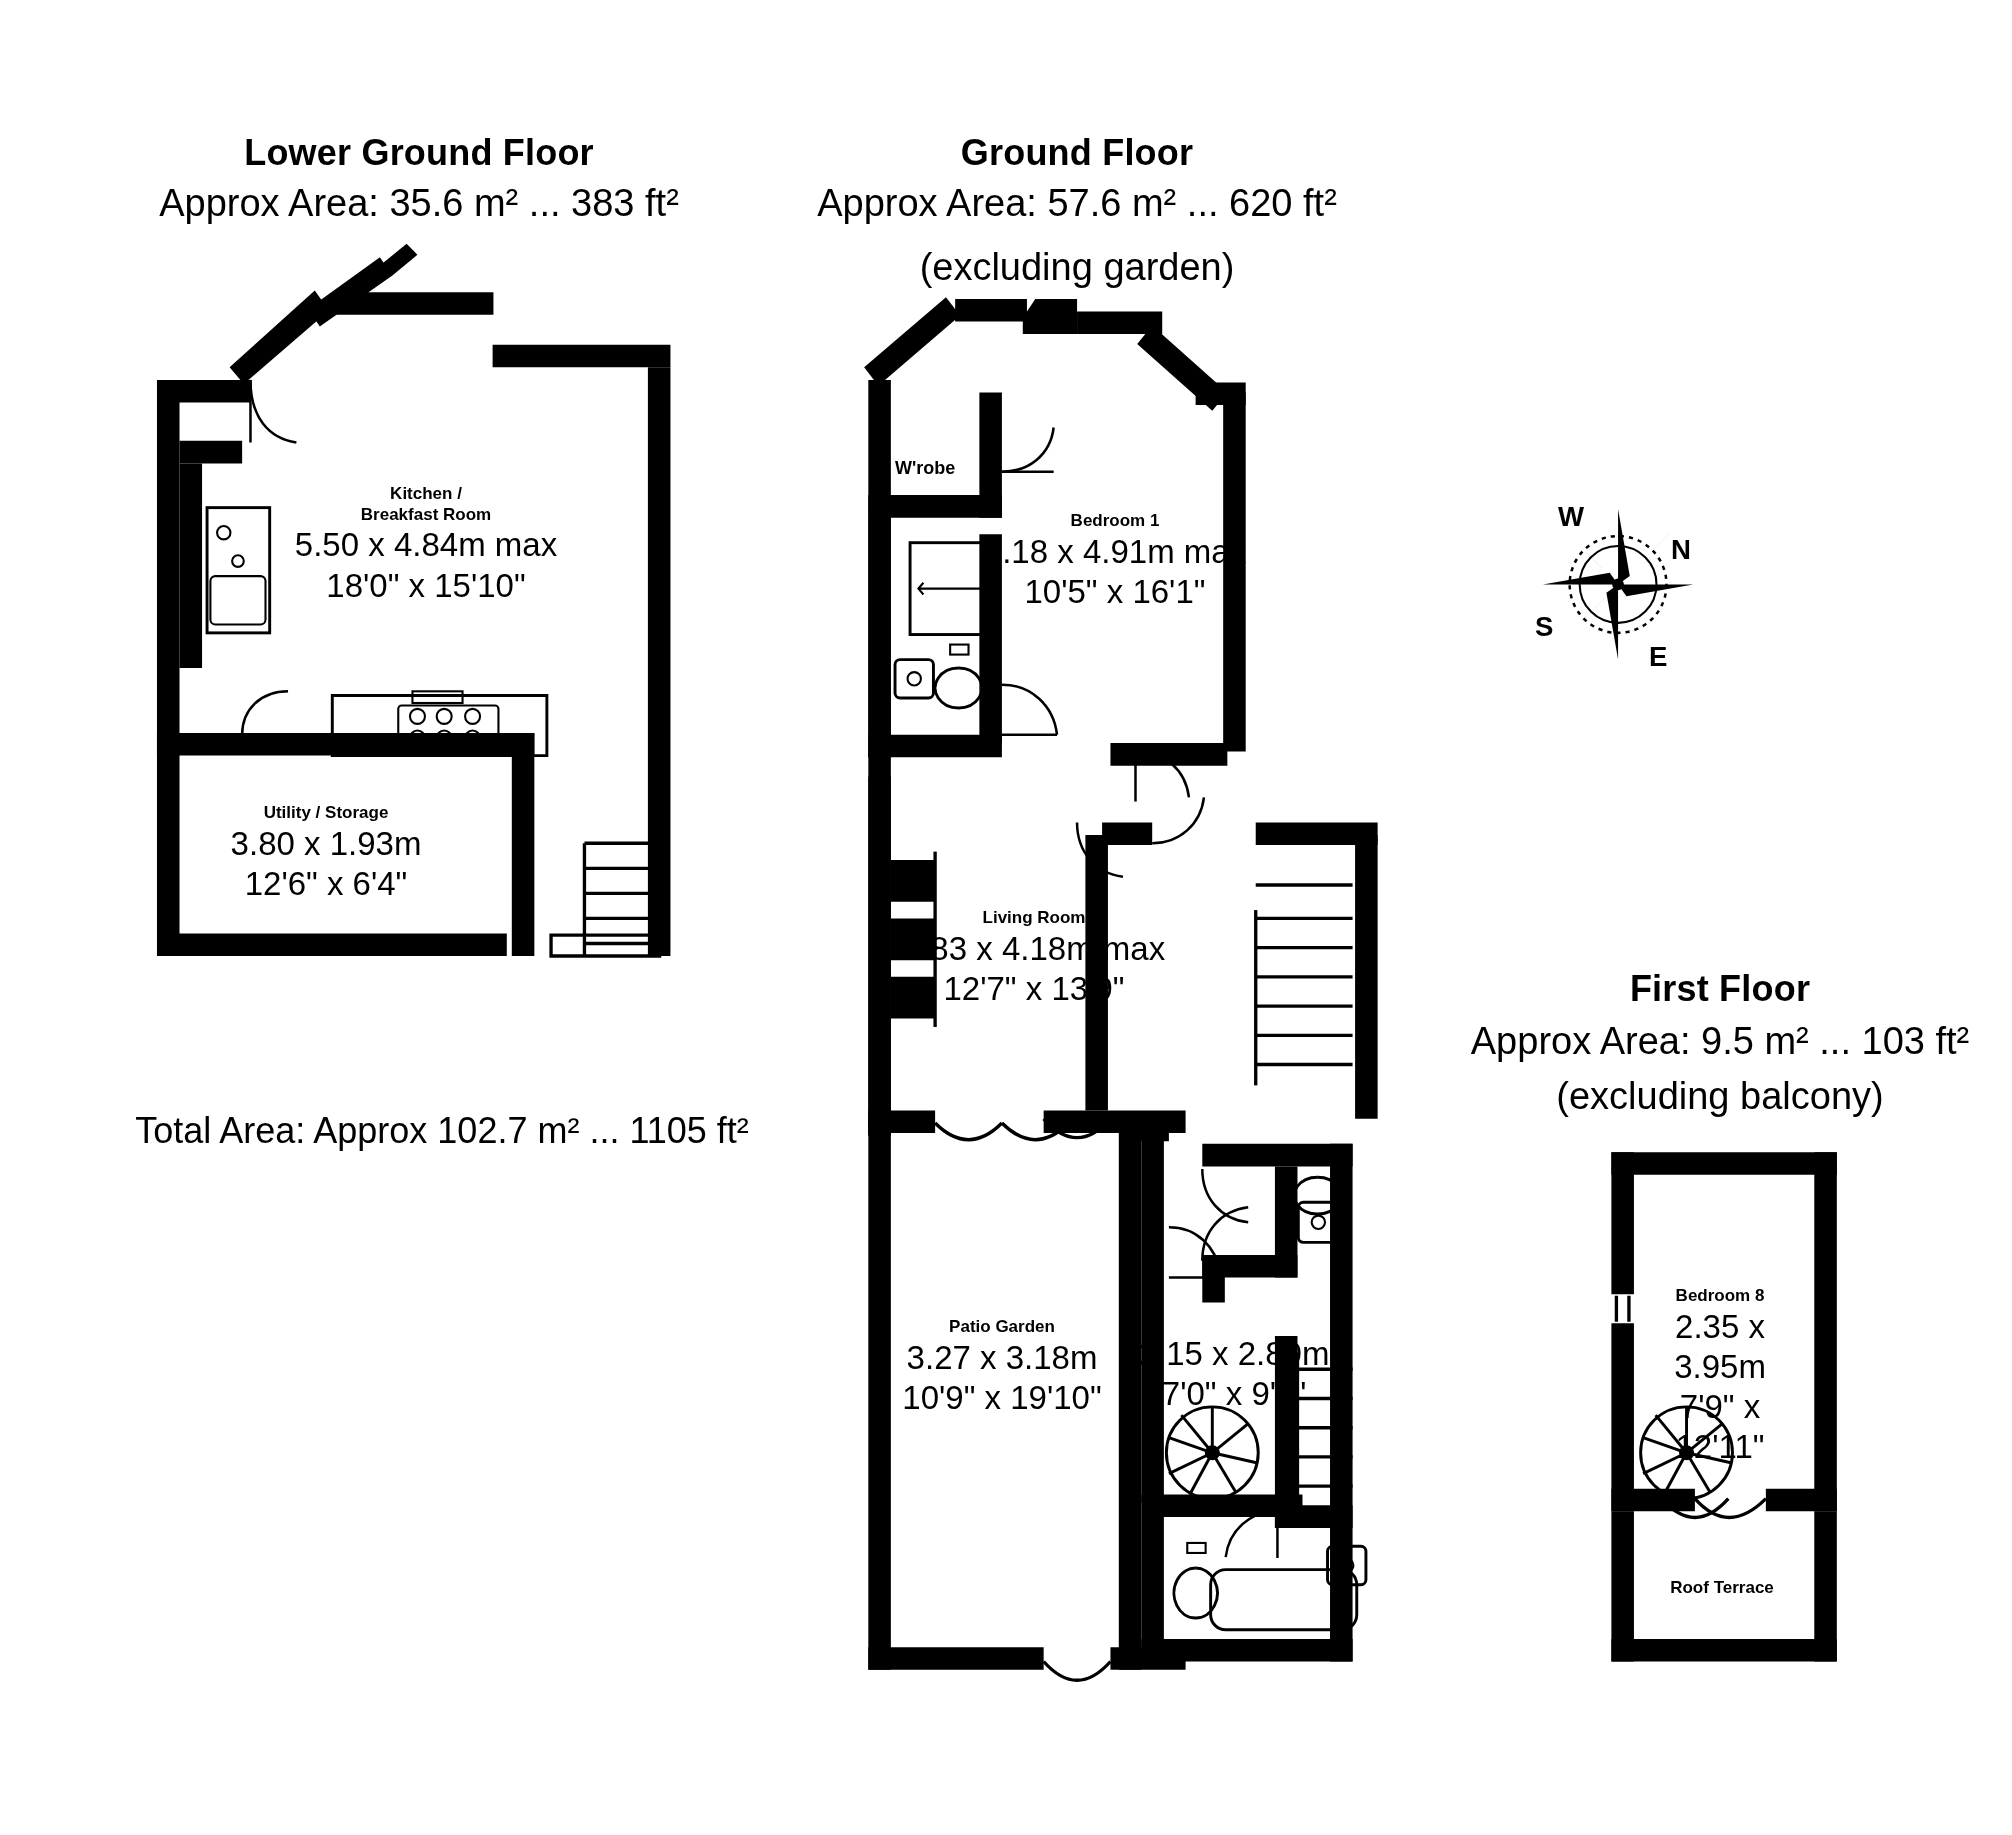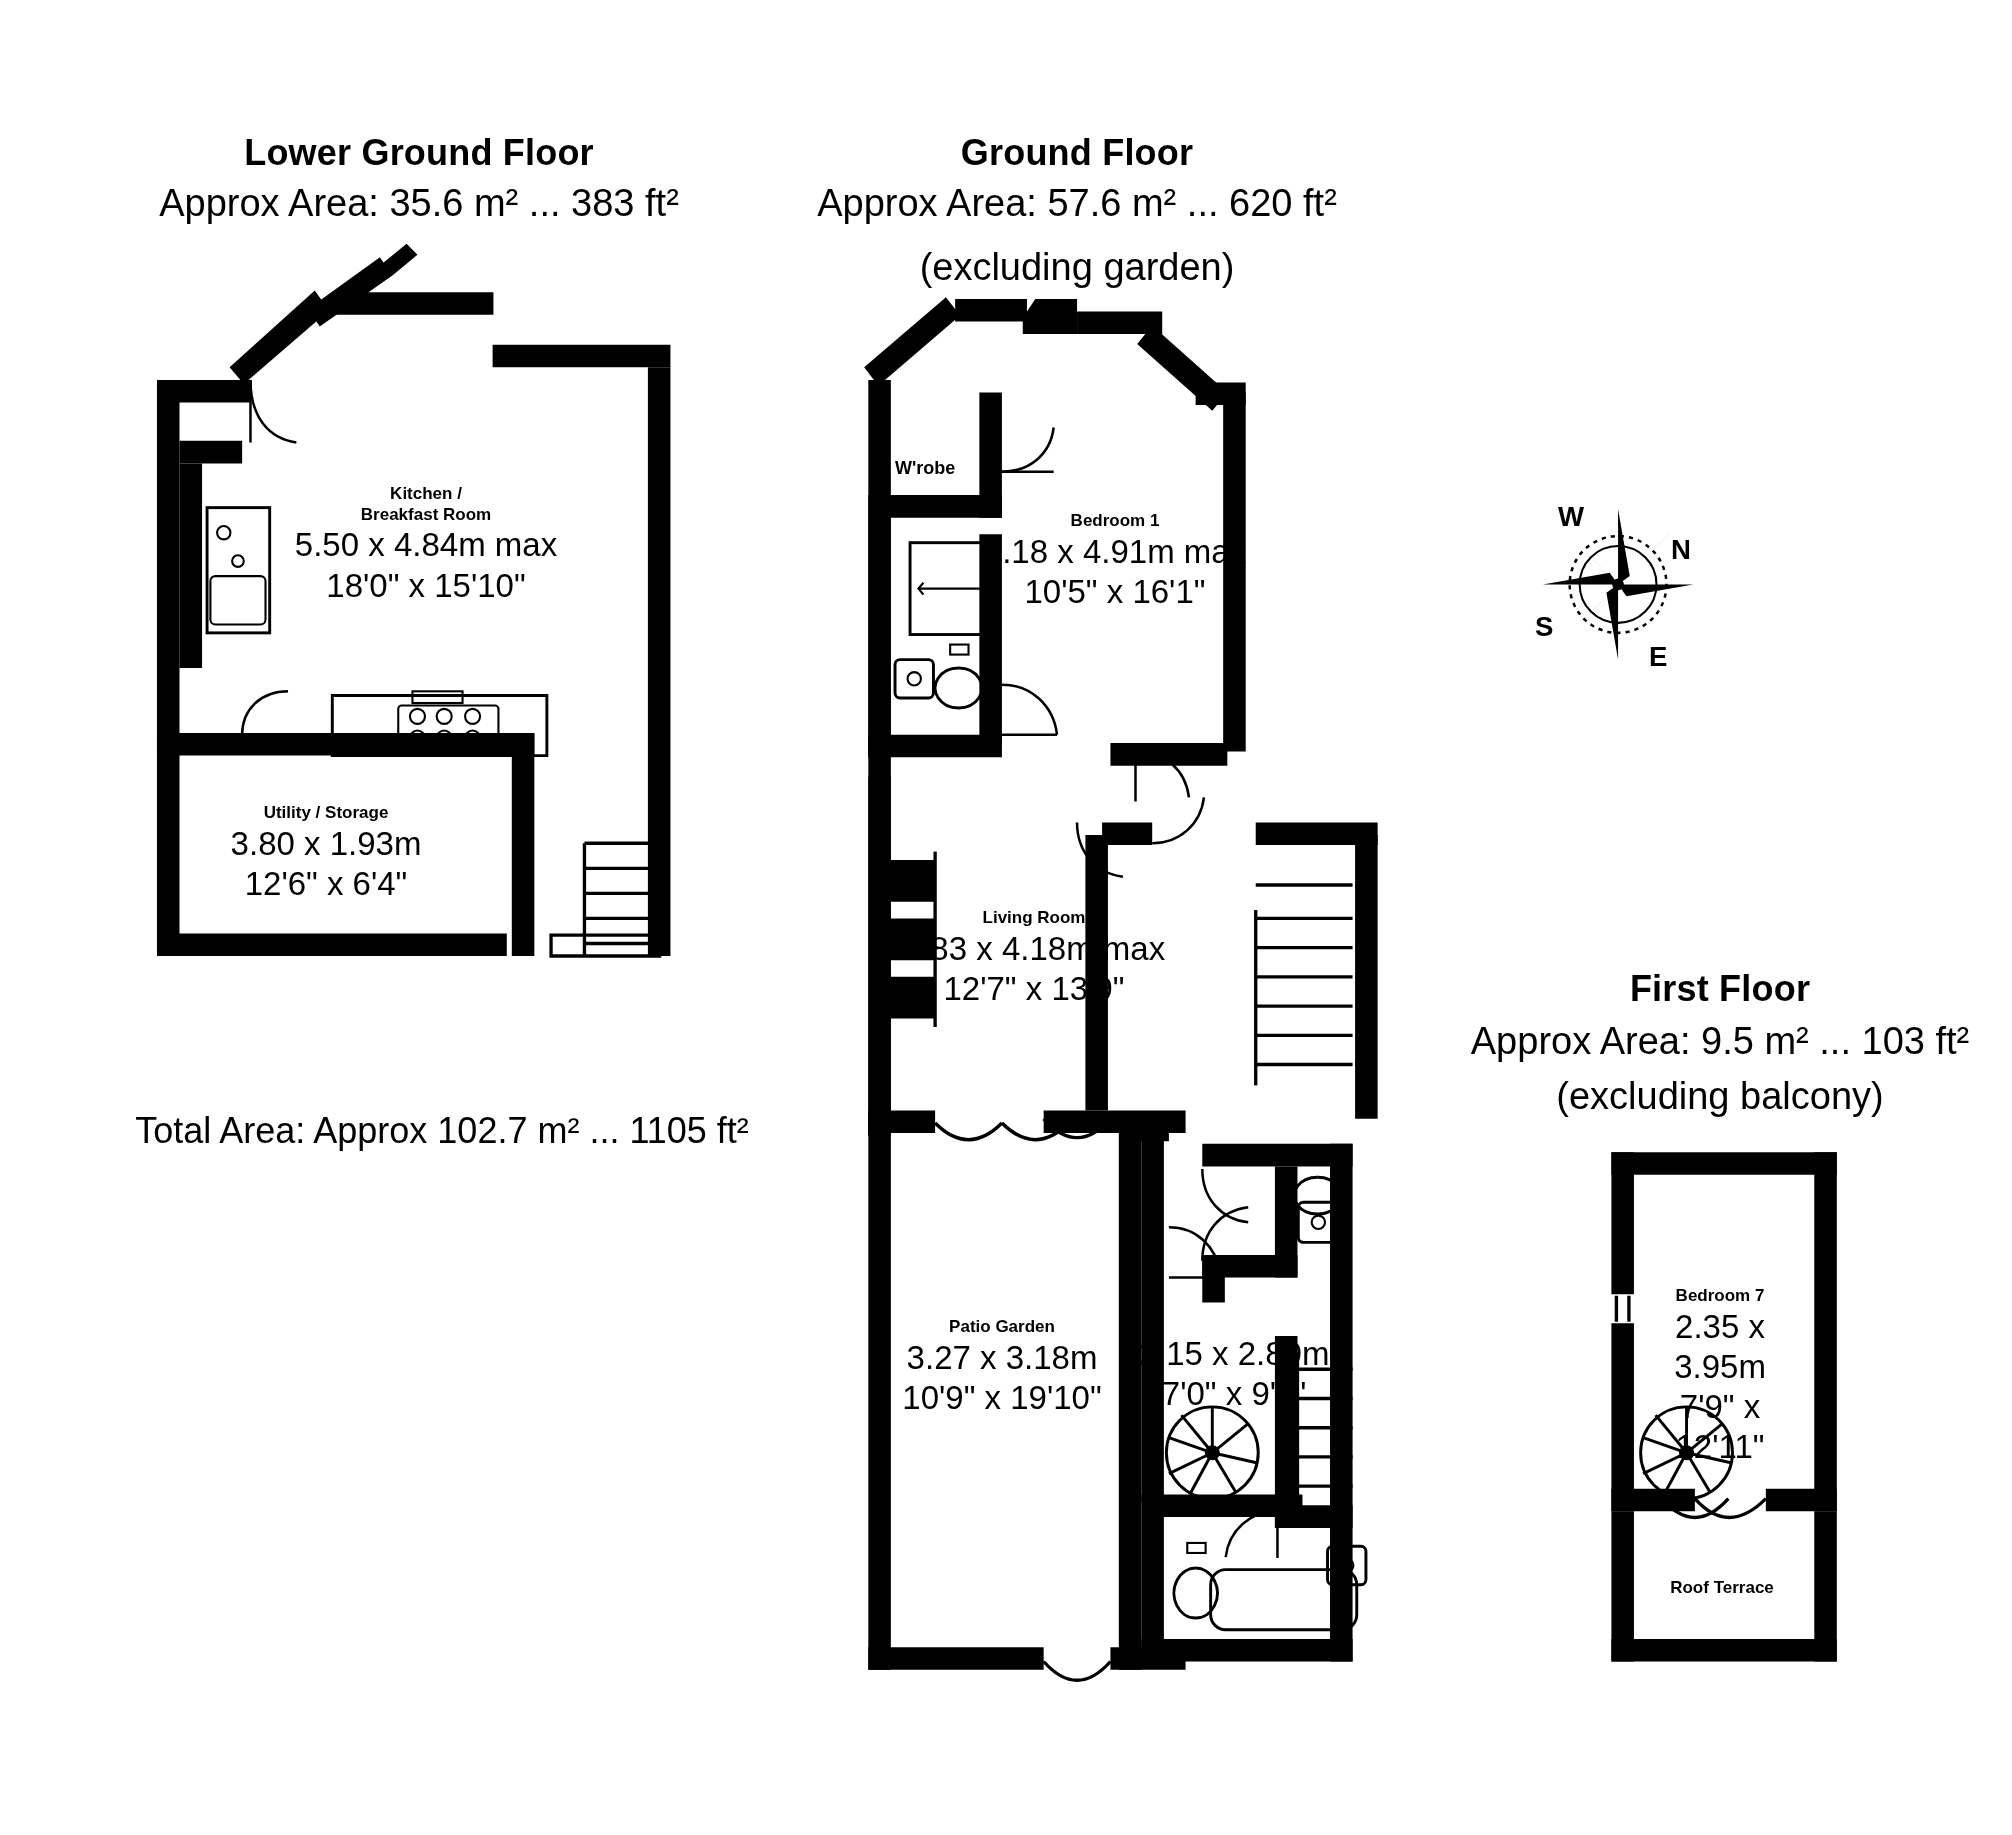--- a/index.html
+++ b/index.html
@@ -374,21 +374,21 @@
     <div class="room-dims">3.27 x 3.18m</div>
     <div class="room-dims">10'9" x 19'10"</div>
   </div>
 
   <div class="room-block" style="left:1234px; top:1334px;">
     <div class="room-dims">2.15 x 2.80m</div>
     <div class="room-dims">7'0" x 9'2"</div>
   </div>
 
   <div class="room-block" style="left:1720px; top:1286px;">
-    <div class="room-name">Bedroom 7</div>
+    <div class="room-name">Bedroom 8</div>
     <div class="room-dims">2.35 x 3.95m</div>
     <div class="room-dims">7'9" x 12'11"</div>
   </div>
 
   <div class="txt room-name center" style="left:1722px; top:1578px;">Roof Terrace</div>
 
   <div class="compass-letter" style="left:1558px; top:501px;">W</div>
   <div class="compass-letter" style="left:1671px; top:534px;">N</div>
   <div class="compass-letter" style="left:1535px; top:611px;">S</div>
   <div class="compass-letter" style="left:1649px; top:641px;">E</div>

